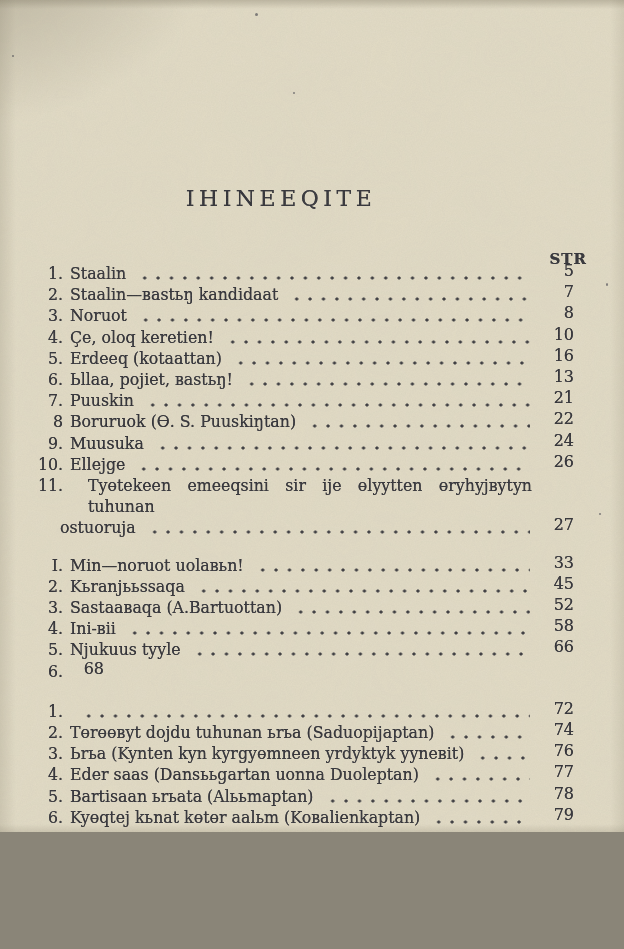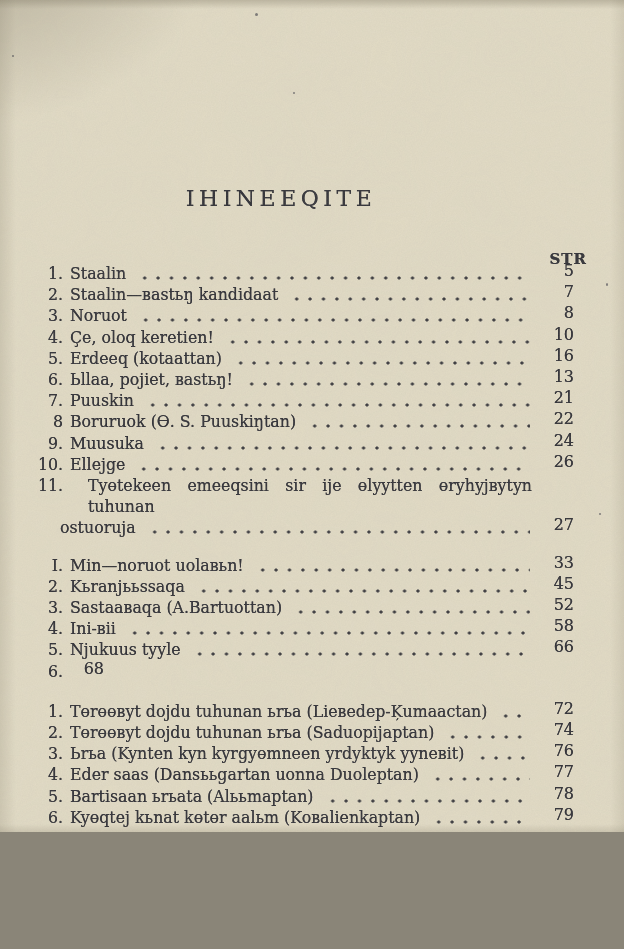--- a/index.html
+++ b/index.html
@@ -167,21 +167,20 @@
           <span class="pagenum">66</span>
         </div>
         <div class="toc-row ink">
           <span class="num">6.</span>
           <span class="pagenum">68</span>
         </div>
       </div>
       <div class="toc-section">
         <div class="toc-row ink">
           <span class="num">1.</span>
-          <span class="title">Tөrөөвyt dojdu tuhunan ьrьa  (Lieвedep-Ķumaactan)</span>
           <div class="leader"></div>
           <span class="pagenum">72</span>
         </div>
         <div class="toc-row ink">
           <span class="num">2.</span>
           <span class="title">Tөrөөвyt dojdu tuhunan ьrьa (Saduopijaptan)</span>
           <div class="leader"></div>
           <span class="pagenum">74</span>
         </div>
         <div class="toc-row ink">

